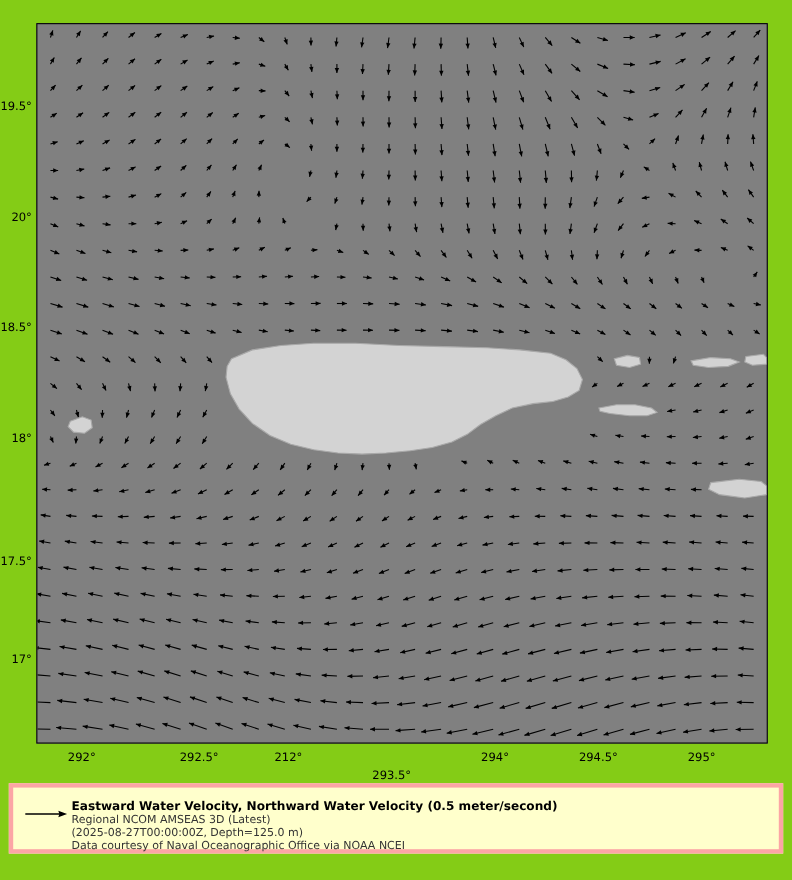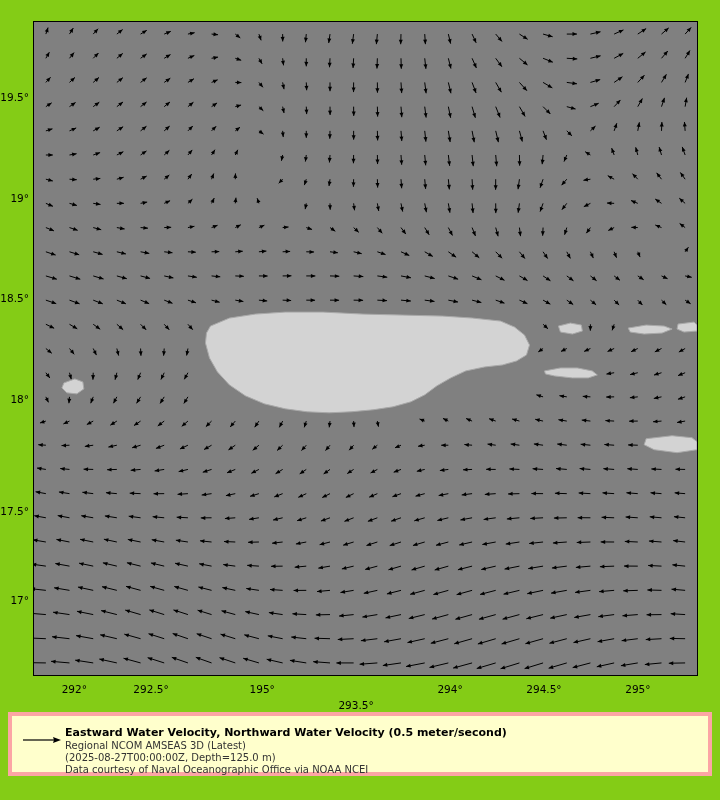--- a/index.html
+++ b/index.html
@@ -2879,30 +2879,30 @@
         <polygon fill="#d3d3d3" stroke="#a9a9a9" stroke-width="1" points="596,307 614,304 632,305 640,308 630,312 612,313 598,311"></polygon>
         <polygon fill="#d3d3d3" stroke="#a9a9a9" stroke-width="1" points="646,303 662,301 665,304 665,310 652,311 645,308"></polygon>
 
         <polygon fill="#d3d3d3" stroke="#a9a9a9" stroke-width="1" points="614,418 640,415 660,417 665,421 665,429 645,432 622,429 612,424"></polygon>
       </svg>
     </div>
   </div>
 
   <div id="y-axis">
       <div class="axis-label y-label" style="top: 76.3497px;">19.5°</div>
-      <div class="axis-label y-label" style="top: 176.81px;">19°</div>
+      <div class="axis-label y-label" style="top: 176.81px;">20°</div>
       <div class="axis-label y-label" style="top: 277.27px;">18.5°</div>
       <div class="axis-label y-label" style="top: 377.73px;">18°</div>
       <div class="axis-label y-label" style="top: 490px; padding-left: 24px;">17.5°</div>
       <div class="axis-label y-label" style="top: 578.65px;">17°</div>
     </div>
   <div id="x-axis">
       <div class="axis-label x-label" style="left: 41.3277px; top: 2px;">292°</div>
-      <div class="axis-label x-label" style="left: 118px; top: 2px; text-align: right;">292.5°</div>
-      <div class="axis-label x-label" style="left: 229.181px; top: 2px;">195°</div>
+      <div class="axis-label x-label" style="left: 148px; top: 2px; text-align: right;">292.5°</div>
+      <div class="axis-label x-label" style="left: 229.181px; top: 2px;">212°</div>
       <div class="axis-label x-label" style="left: 323.107px; top: 2px; margin-top: 16px;">293.5°</div>
       <div class="axis-label x-label" style="left: 417.034px; top: 2px;">294°</div>
       <div class="axis-label x-label" style="left: 510.96px; top: 2px;">294.5°</div>
       <div class="axis-label x-label" style="left: 604.887px; top: 2px;">295°</div>
     </div>
 
   <div id="legend">
     <svg id="legend-arrow" viewBox="0 0 40 12">
       <line x1="1" y1="6" x2="33" y2="6" stroke="#000" stroke-width="1.2"></line>
       <polygon points="39,6 31,3 32,6 31,9" fill="#000"></polygon>

